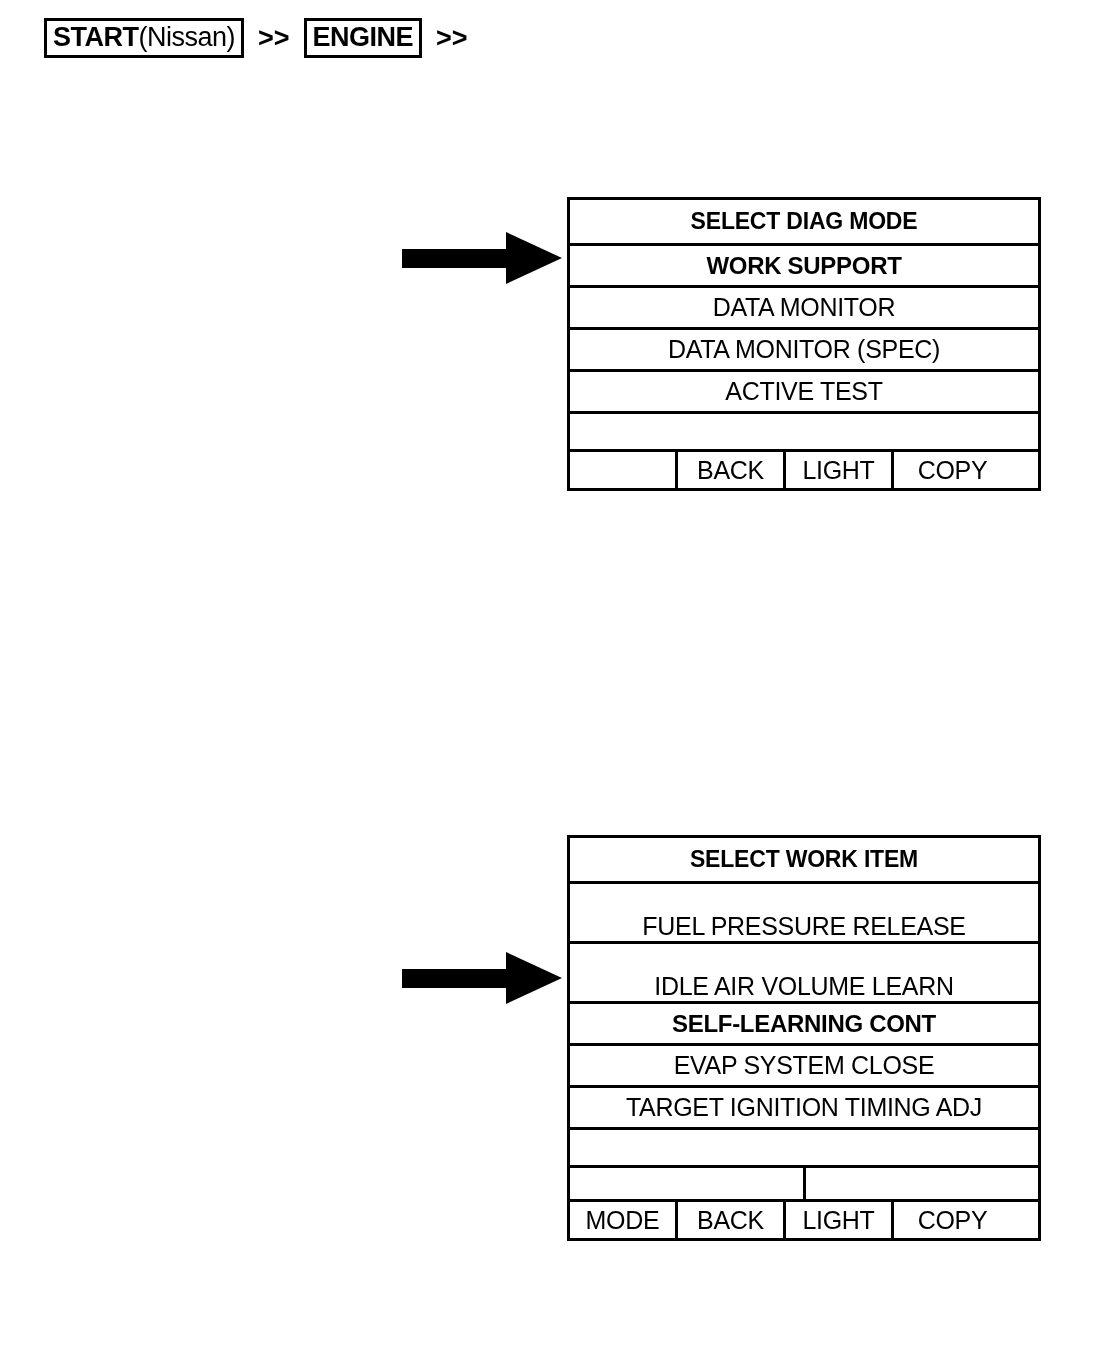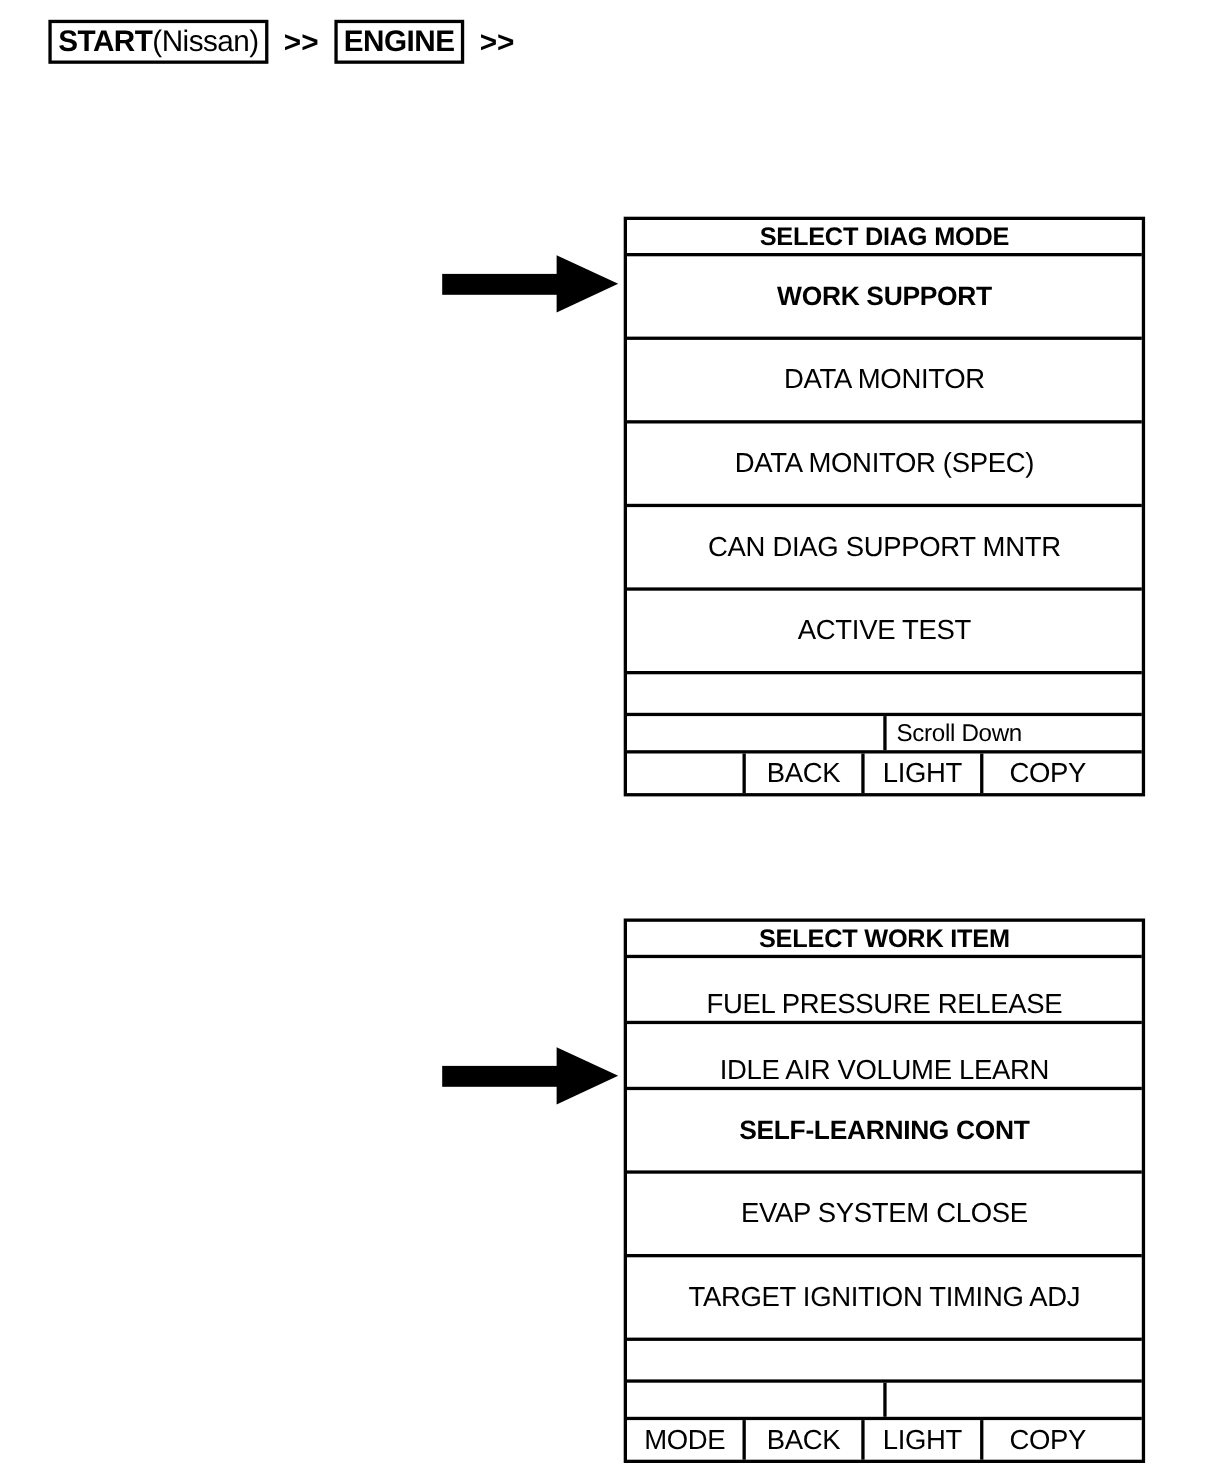--- a/index.html
+++ b/index.html
@@ -61,27 +61,27 @@
     border-bottom: 3px solid #000;
     box-sizing: border-box;
     display: flex;
     align-items: center;
     justify-content: center;
     position: relative;
   }
   .prow:last-child { border-bottom: none; }
 
   .prow-header {
-    height: 33px;
+    height: 46px;
     font-weight: bold;
     font-size: 23px;
     letter-spacing: -0.2px;
   }
   .prow-item {
-    height: 76px;
+    height: 42px;
     font-size: 25px;
     letter-spacing: -0.3px;
     font-weight: normal;
   }
   .prow-item.selected { font-weight: bold; font-size: 24px; }
   .prow-item-short { height: 60px; align-items: flex-end; }
   .prow-blank-tall { height: 38px; }
 
   
   .prow-split {
@@ -176,32 +176,25 @@
   <div class="prow prow-item selected">
     <span>WORK SUPPORT</span>
   </div>
   <div class="prow prow-item">
     <span>DATA MONITOR</span>
   </div>
   <div class="prow prow-item">
     <span>DATA MONITOR (SPEC)</span>
   </div>
   <div class="prow prow-item">
-    <span>CAN DIAG SUPPORT MNTR</span>
-  </div>
-  <div class="prow prow-item">
     <span>ACTIVE TEST</span>
   </div>
 
   <div class="prow prow-blank-tall"></div>
 
-  <div class="prow prow-split scroll-row">
-    <div class="pcell pcell-blank"></div>
-    <div class="pcell pcell-scroll">Scroll Down</div>
-  </div>
 
   <div class="prow prow-split btn-row">
     <div class="pcell"></div>
     <div class="pcell">BACK</div>
     <div class="pcell">LIGHT</div>
     <div class="pcell">COPY</div>
   </div>
 </div>
 
 <div class="arrow" id="arrow-work-item">

